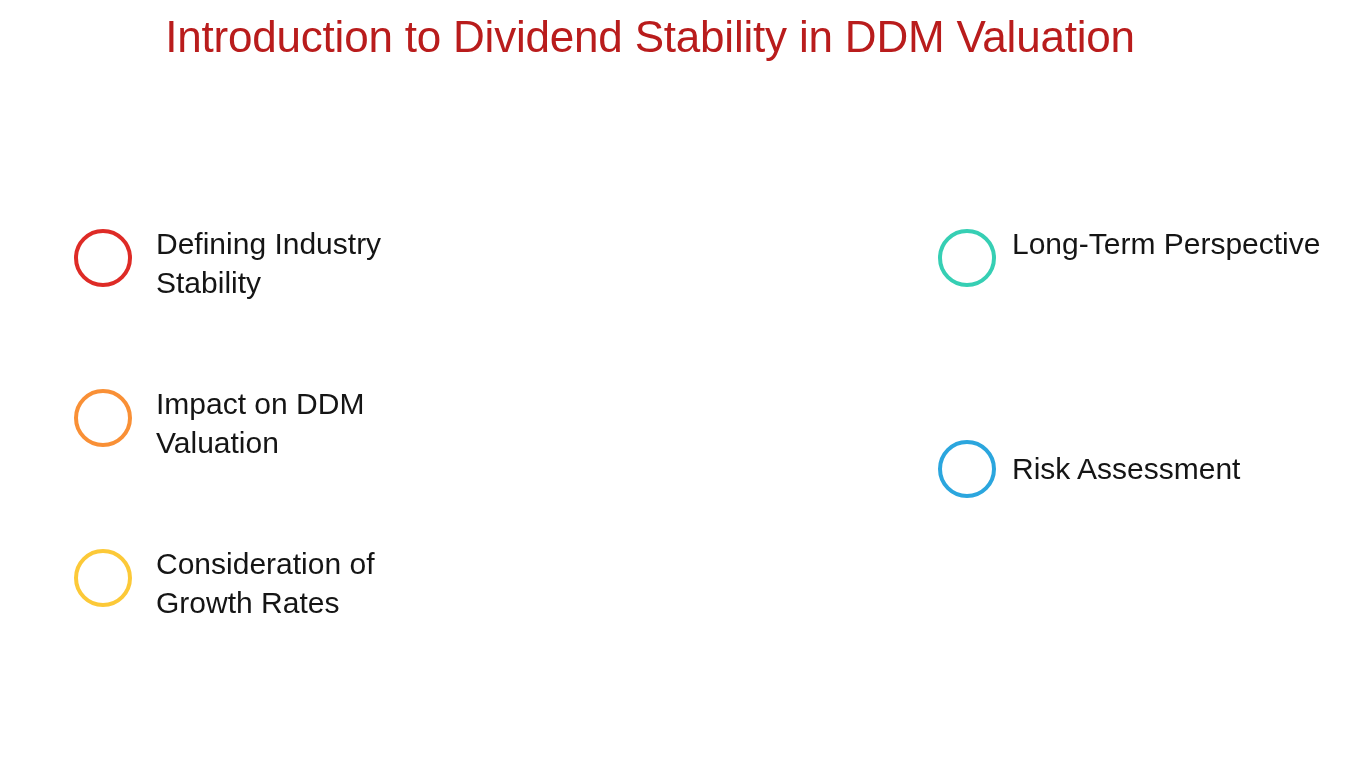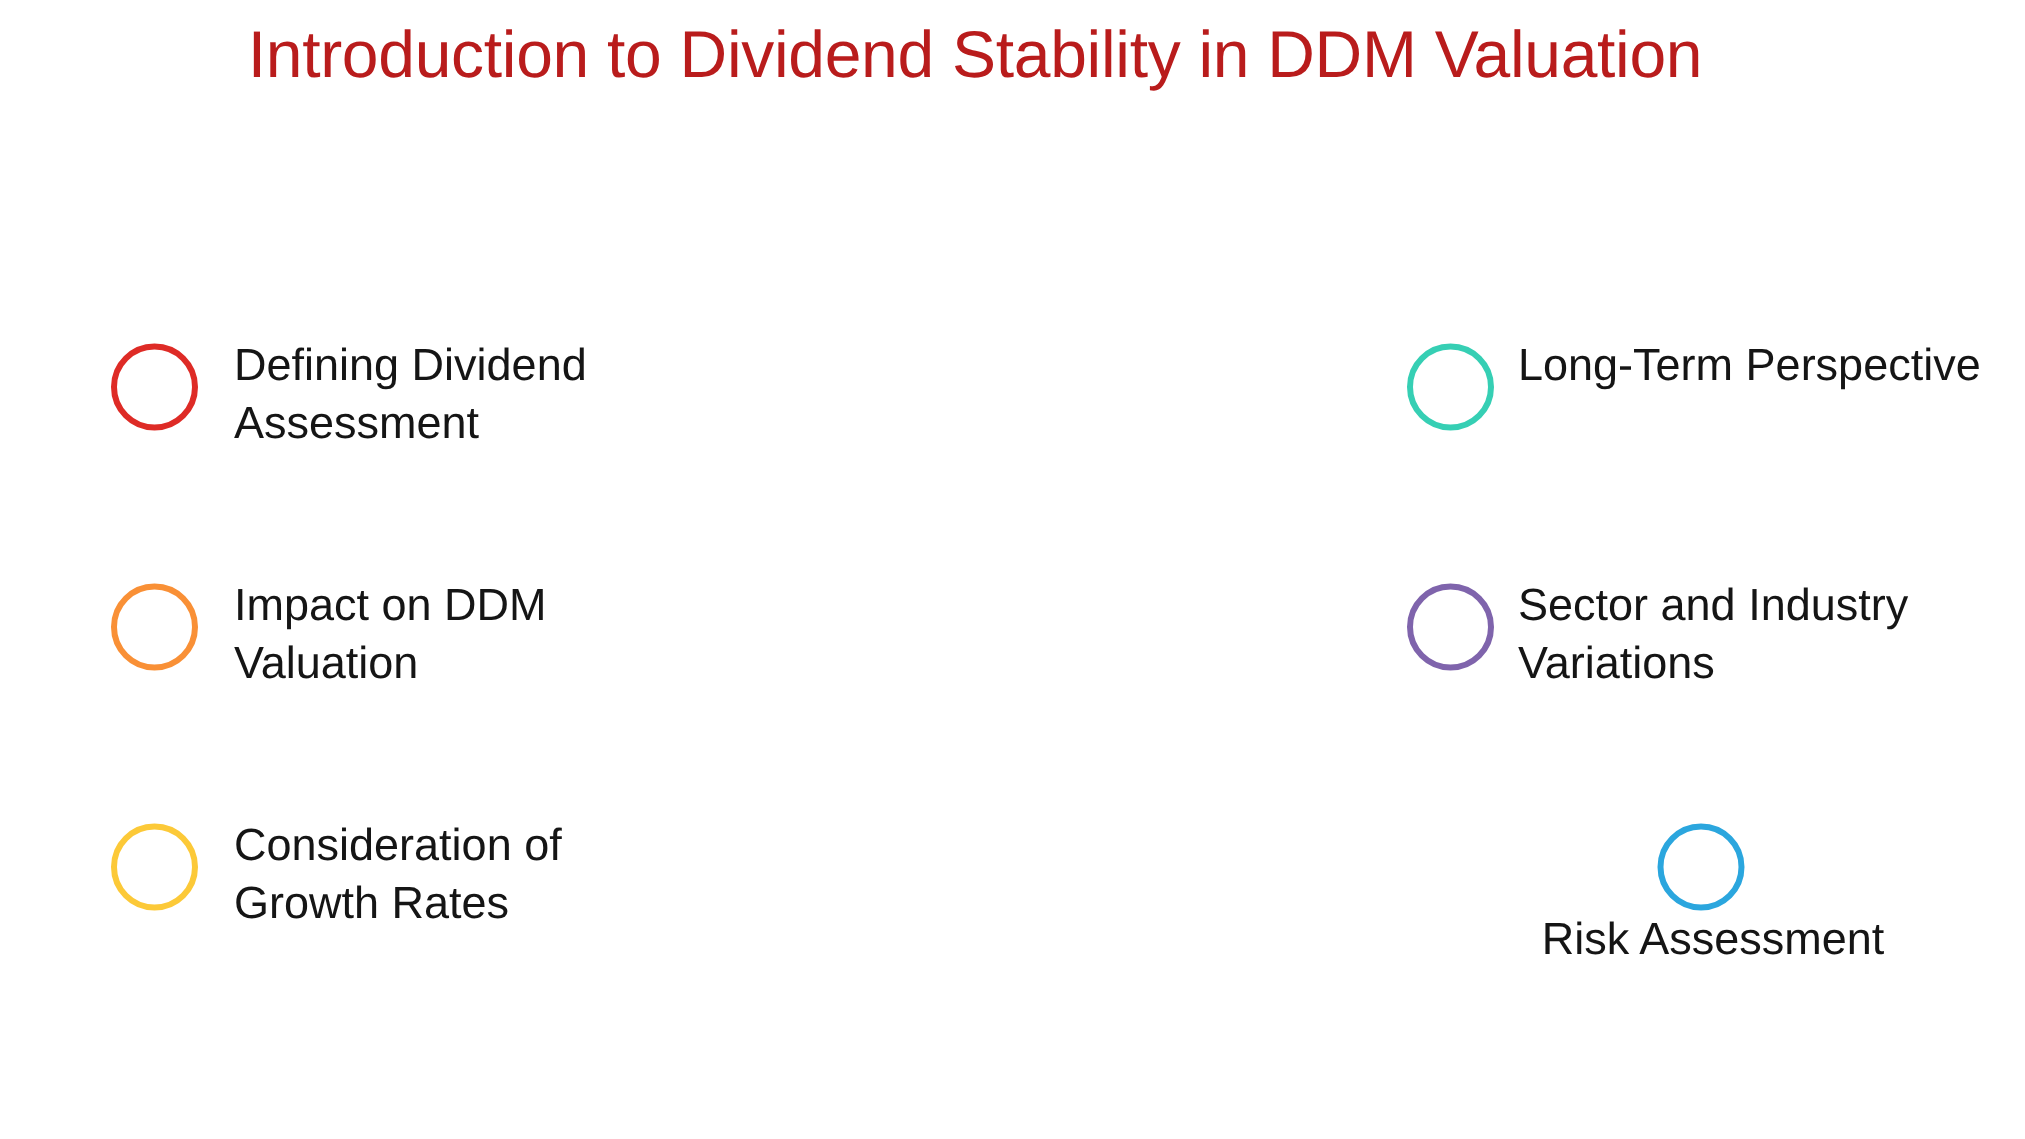--- a/index.html
+++ b/index.html
@@ -37,21 +37,21 @@
     flex-direction:column;
   }
   #legend-left  { left:74px;  top:228px; width:400px; }
   #legend-right { left:938px; top:228px; width:392px; }
 
   .legend-item {
     display:flex;
     align-items:flex-start;
     height:160px;
   }
-  .legend-item.single { align-items:center;flex-direction:column; }
+  .legend-item.single { align-items:center; }
 
   .legend-bullet {
     flex:0 0 auto;
     width:58px; height:58px;
     border-radius:50%;
     border:4px solid #cccccc;
     background:transparent;
     margin-top:1px;
   }
 
@@ -117,21 +117,21 @@
 <body>
 
 <div id="slide">
 
   <div id="page-title">Introduction to Dividend Stability in DDM Valuation</div>
 
   <div class="legend-col" id="legend-left">
 
     <div class="legend-item">
       <span class="legend-bullet" style="border-color: rgb(222, 43, 38);"></span>
-      <span class="legend-label">Defining Dividend Assessment</span>
+      <span class="legend-label">Defining Industry Stability</span>
     </div>
 
     <div class="legend-item">
       <span class="legend-bullet" style="border-color: rgb(249, 144, 54);"></span>
       <span class="legend-label">Impact on DDM Valuation</span>
     </div>
 
     <div class="legend-item">
       <span class="legend-bullet" style="border-color: rgb(252, 201, 56);"></span>
       <span class="legend-label">Consideration of Growth Rates</span>
@@ -139,24 +139,20 @@
 
   </div>
 
   <div class="legend-col" id="legend-right">
 
     <div class="legend-item">
       <span class="legend-bullet" style="border-color: rgb(54, 207, 180);"></span>
       <span class="legend-label">Long-Term Perspective</span>
     </div>
 
-    <div class="legend-item">
-      <span class="legend-bullet" style="border-color: rgb(127, 100, 172);"></span>
-      <span class="legend-label">Sector and Industry Variations</span>
-    </div>
 
     <div class="legend-item single">
       <span class="legend-bullet" style="border-color: rgb(43, 166, 222);"></span>
       <span class="legend-label">Risk Assessment</span>
     </div>
 
   </div>
 
 
   <div id="watermark">

